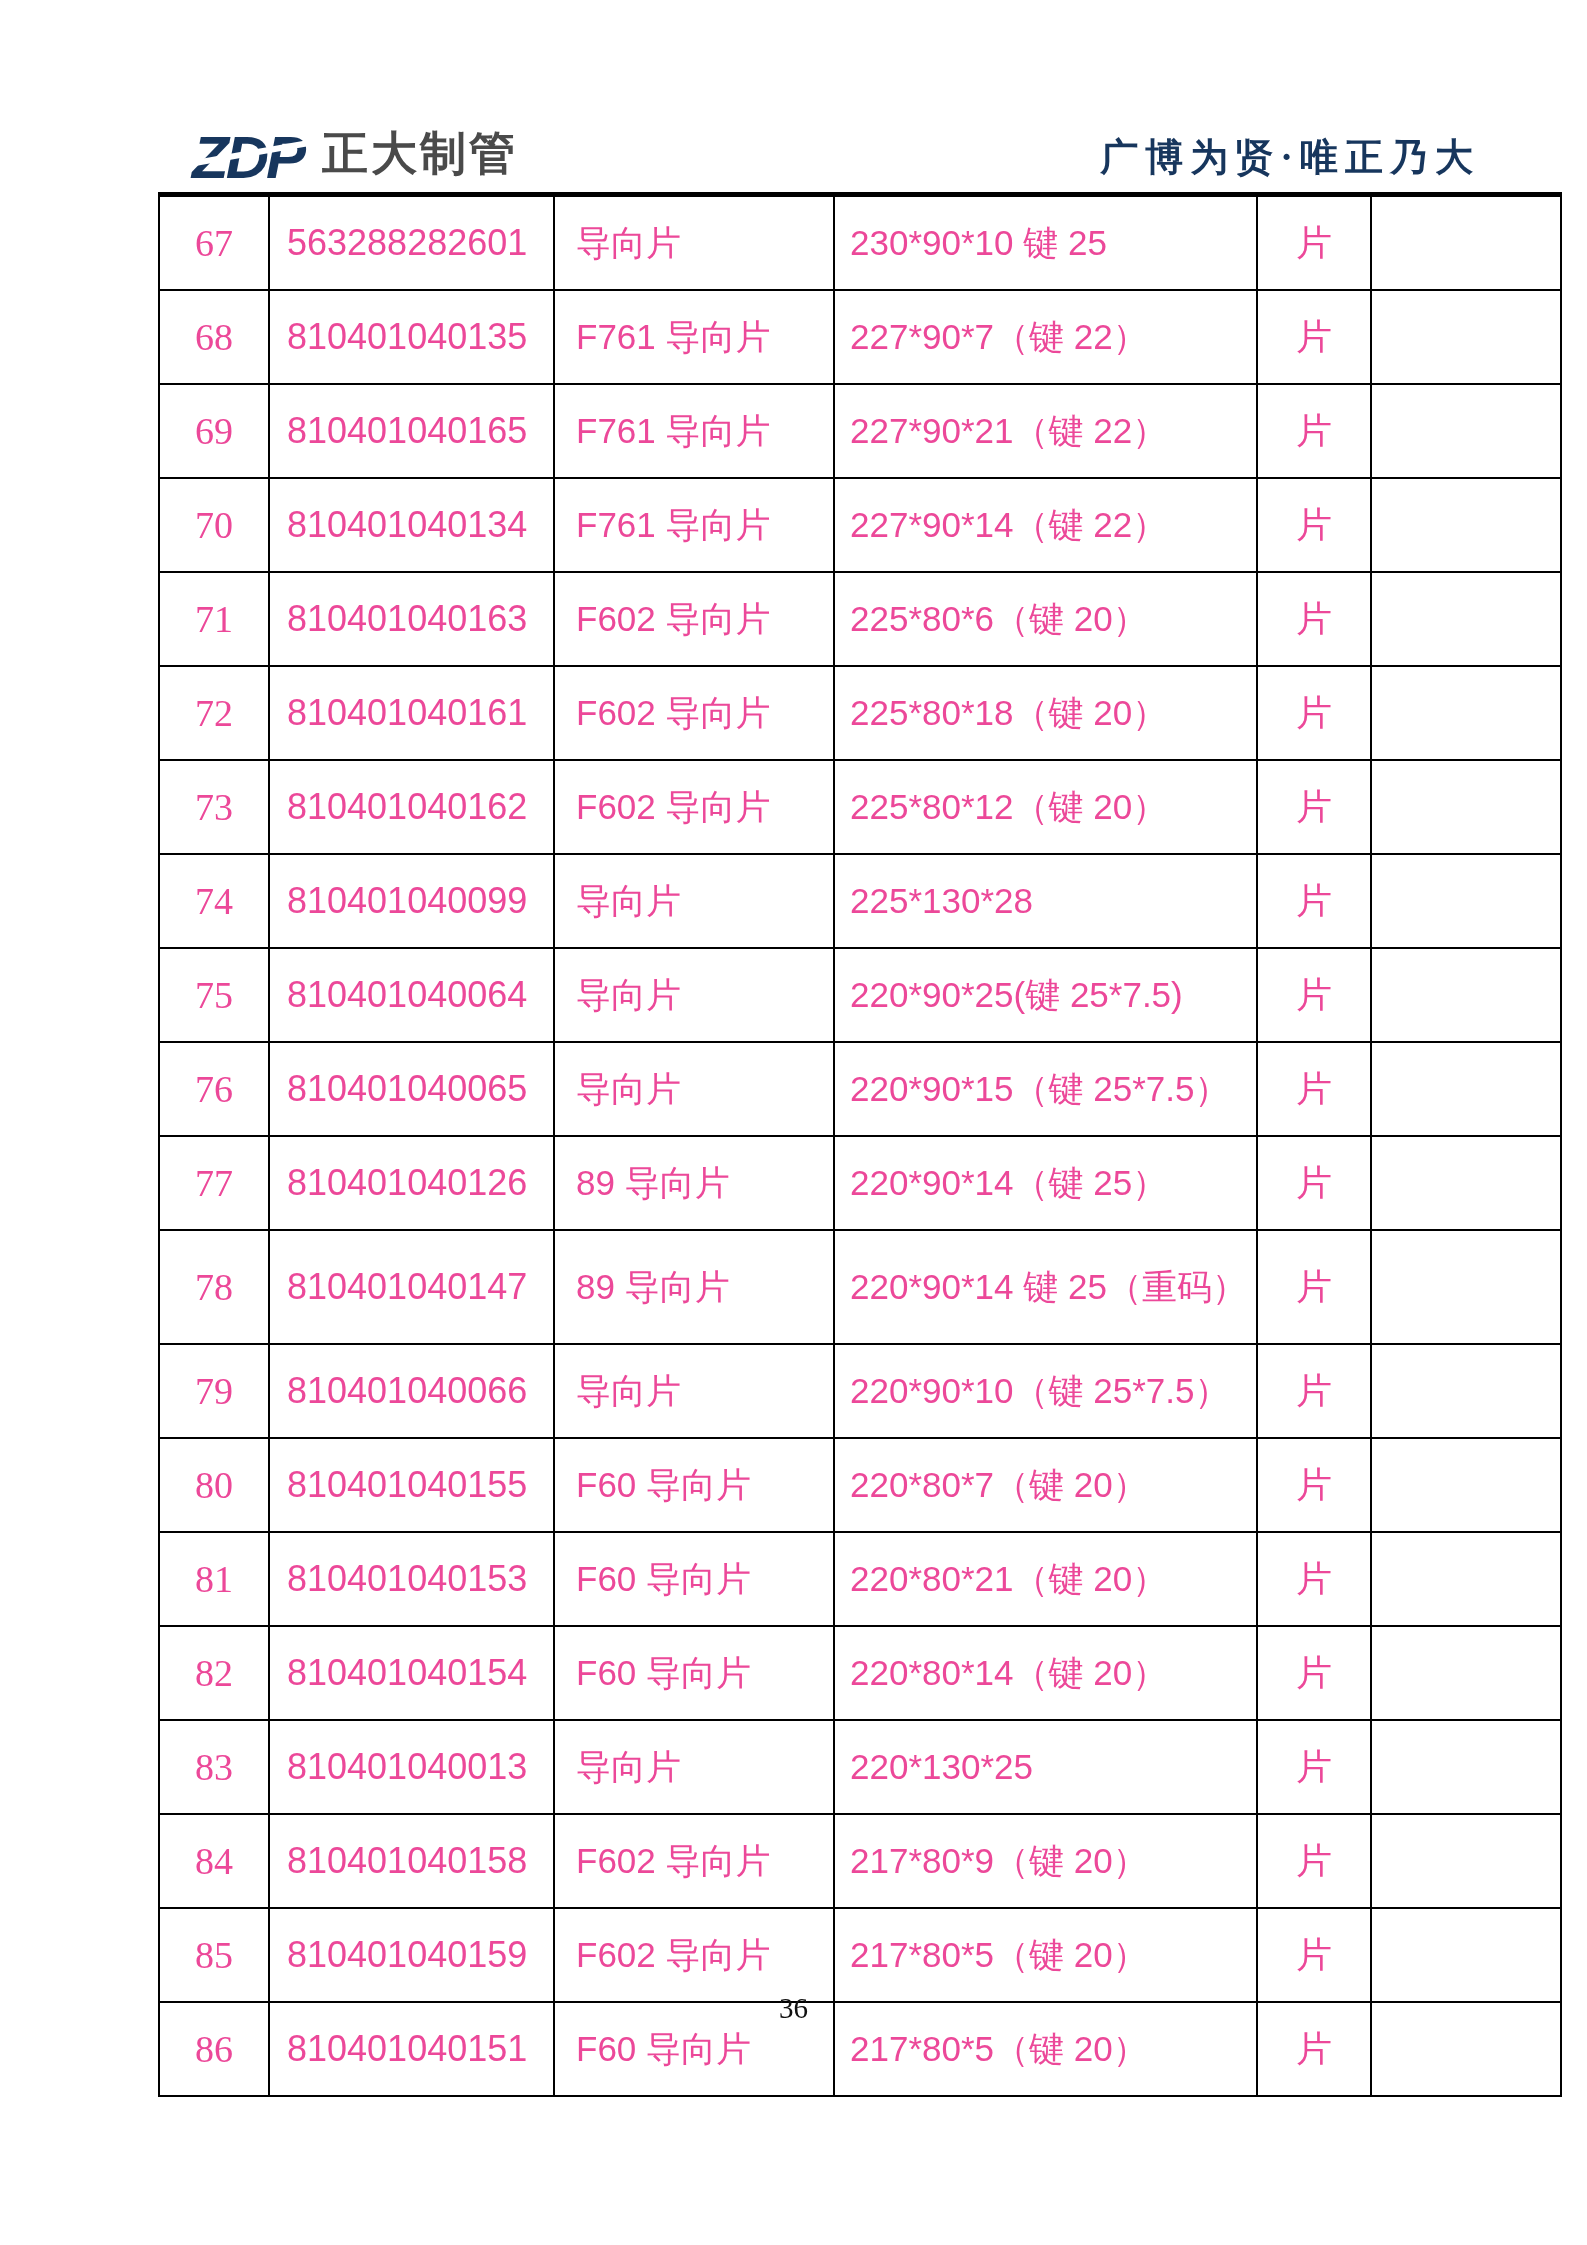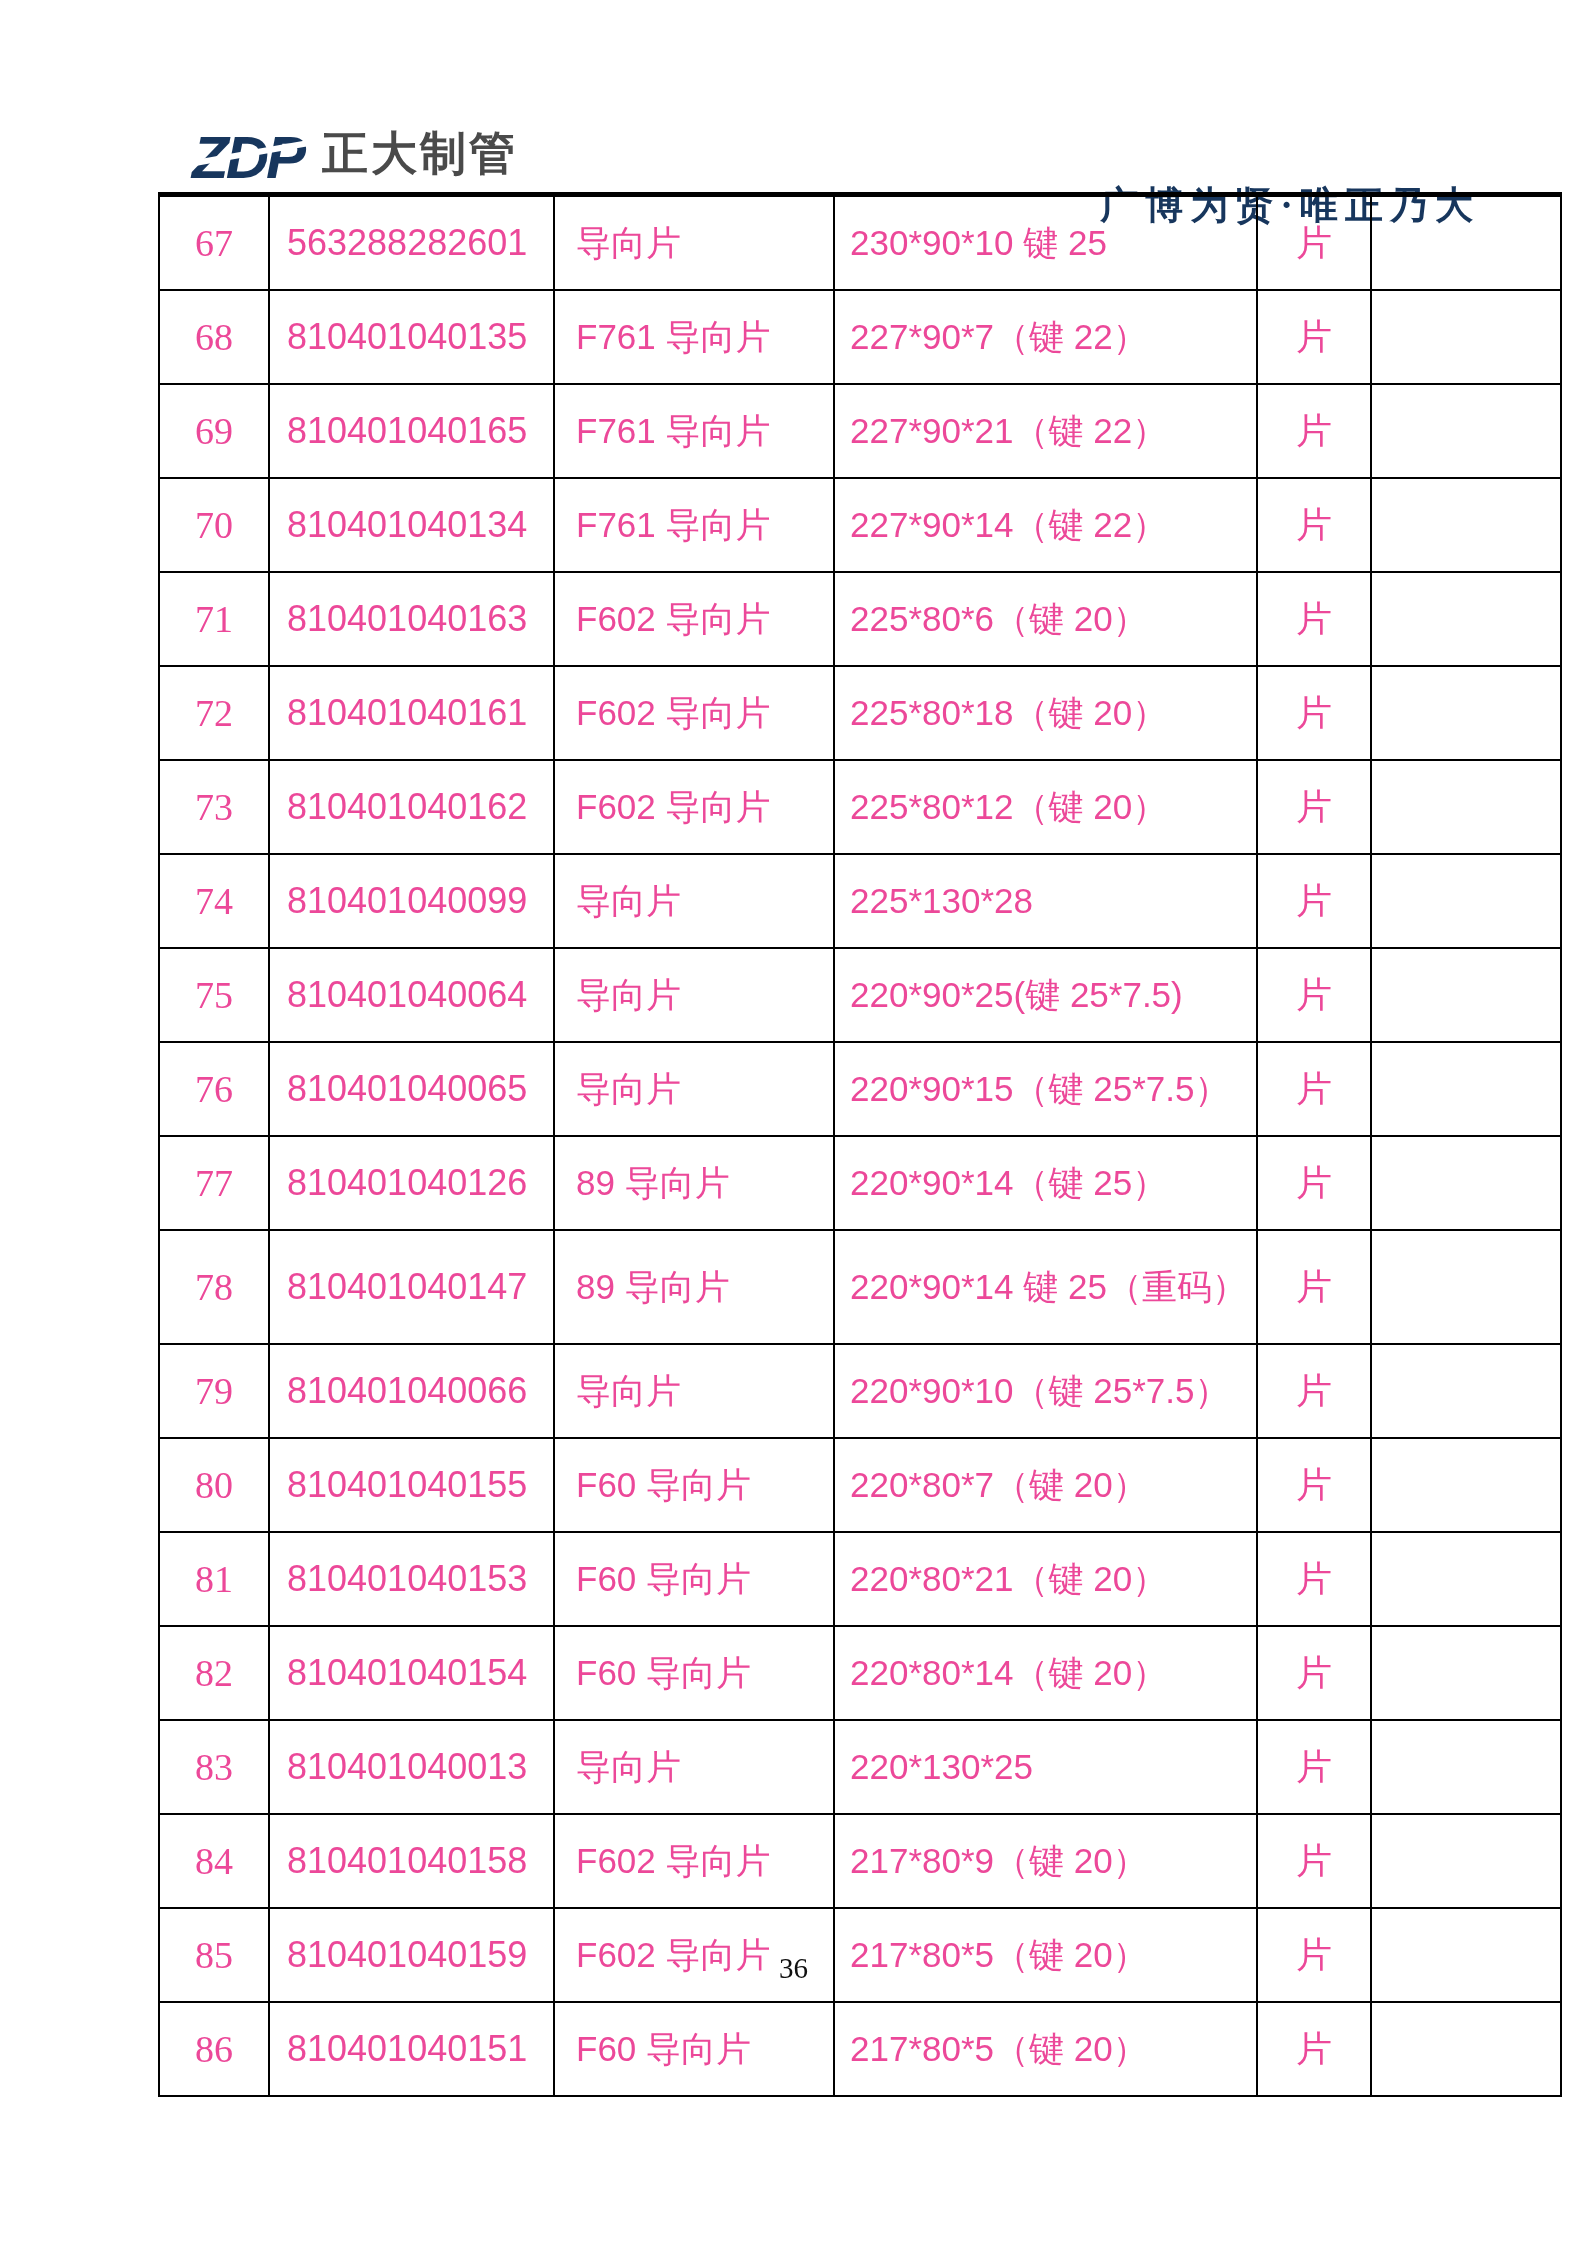--- a/index.html
+++ b/index.html
@@ -21,21 +21,21 @@
   .logo-name {
     position:absolute; left:322px; top:134px;
     font-family:Liberation Mono, monospace;
     font-weight:900; font-size:46px; line-height:1;
     color:#4a4a4a; letter-spacing:3px;
   }
   .slogan {
     position:absolute; right:107px; top:138px;
     font-family:"Liberation Serif","DejaVu Serif",serif;
     font-weight:700; font-size:38px; line-height:1;
-    color:#17365d; letter-spacing:7px;margin-top:48px;
+    color:#17365d; letter-spacing:7px;
   }
 
   
   table.parts-table {
     position:absolute; left:158px; top:192px;
     width:1402px; table-layout:fixed; border-collapse:collapse;
     color:#ec4899;
   }
   table.parts-table { border:2px solid #000; border-top:5px solid #000; }
   .parts-table td {
@@ -62,21 +62,21 @@
   td.cell-spec { padding-left:15px; font-size:35px; }
   td.cell-unit {
     text-align:center;
     font-family:"Liberation Serif","DejaVu Serif",serif;
     font-size:36px;
   }
   td.cell-note { }
 
   
   .page-number {
-    position:absolute; left:0; top:1952px; width:1587px;
+    position:absolute; left:0; top:1992px; width:1587px;
     text-align:center;
     font-family:"Liberation Serif","DejaVu Serif",serif;
     font-size:29px; color:#111111;
   }
 </style>
 </head>
 <body>
 
 <div class="page">
 

